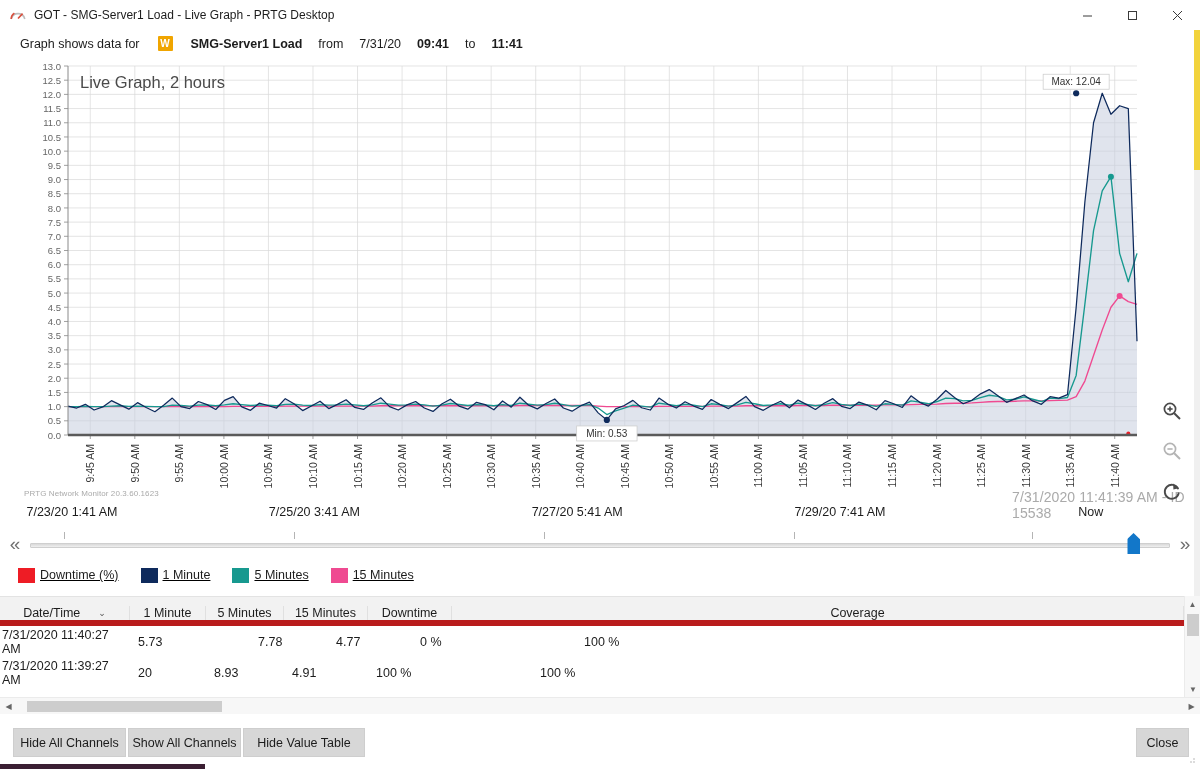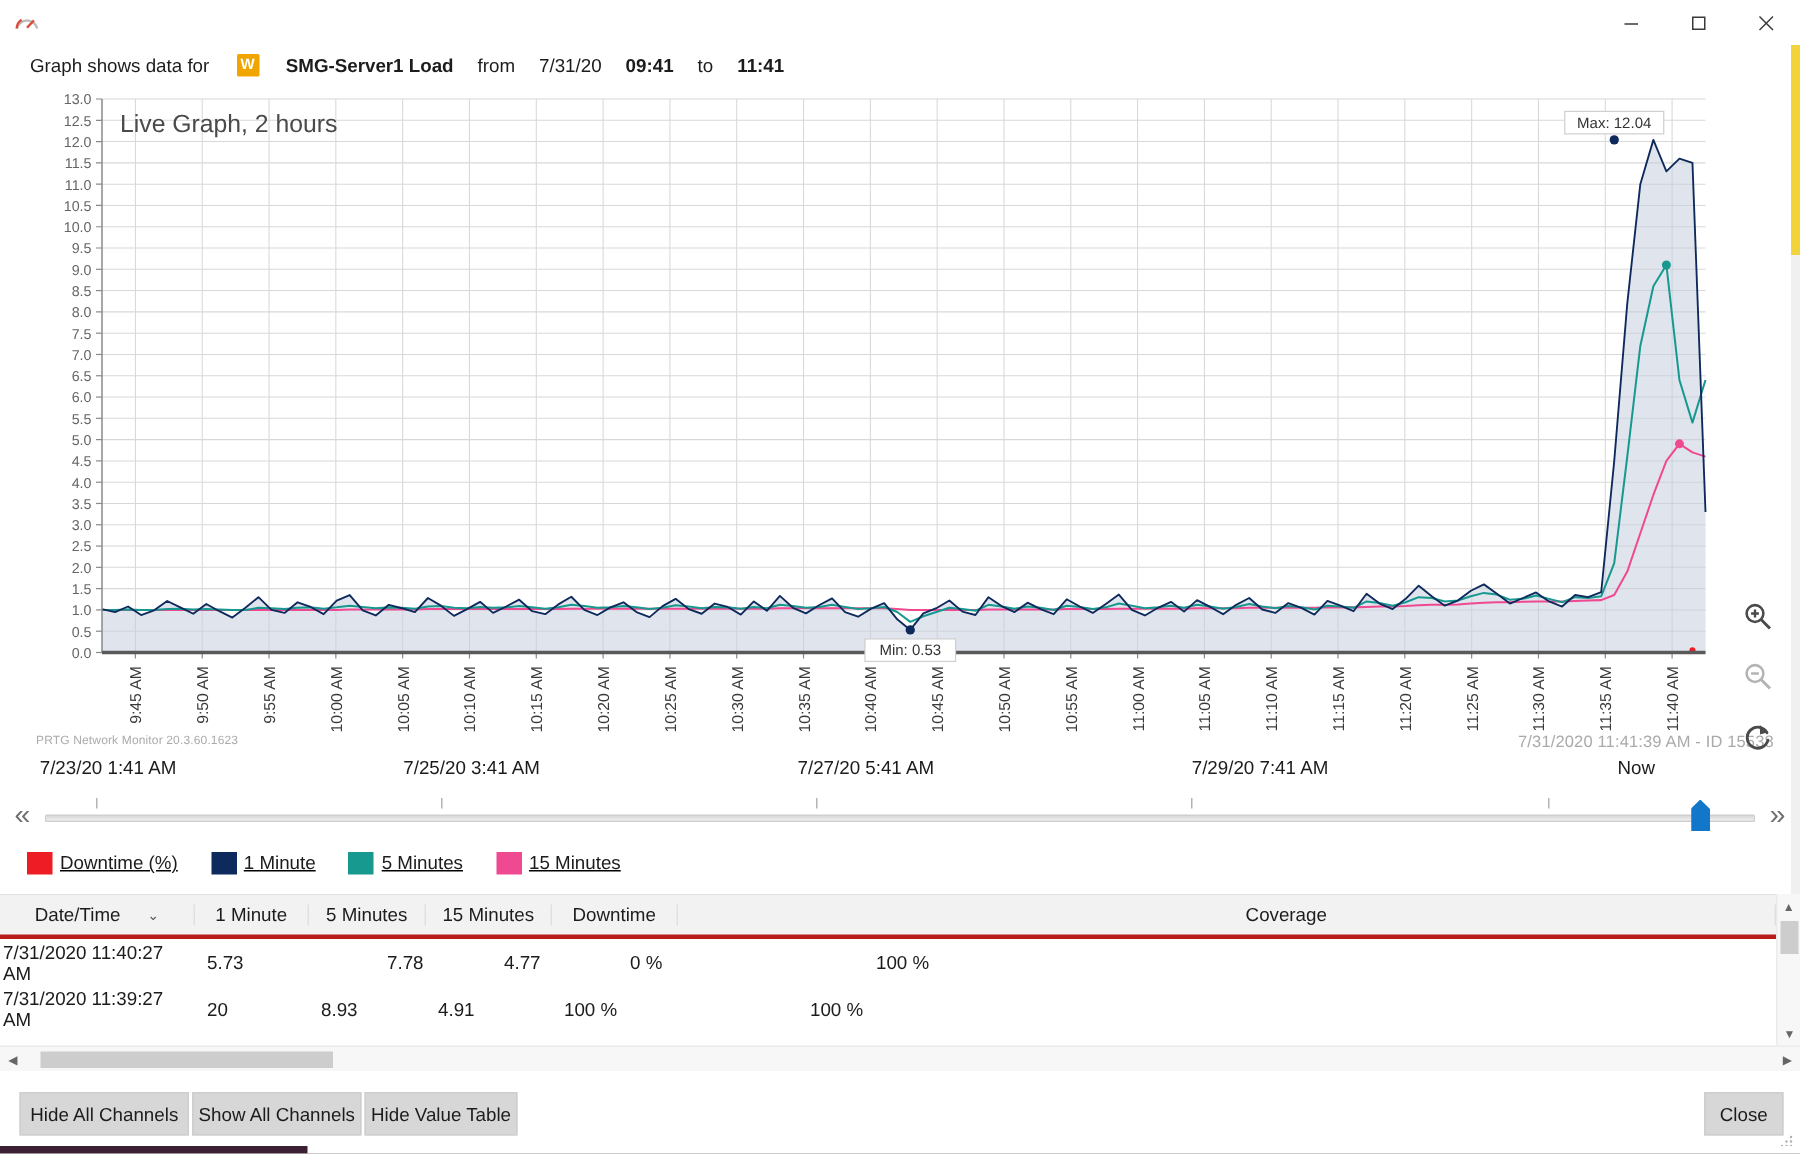--- a/index.html
+++ b/index.html
@@ -51,21 +51,21 @@
     position: absolute; left: 20px; top: 58px; width: 1125px; height: 440px;
   }
   .graph-svg { display: block; }
 
   .graph-footnote-left {
     position: absolute; left: 24px; top: 489px;
     font-size: 8px; color: #aaaaaa; letter-spacing: .1px;
   }
   .graph-footnote-right {
     position: absolute; left: 1012px; top: 489px;
-    font-size: 11px; color: #aaaaaa; letter-spacing: .1px;
+    font-size: 14px; color: #aaaaaa; letter-spacing: .1px;
   }
 
   
   .side-tools {
     position: absolute; right: 8px; top: 398px; width: 40px;
     display: flex; flex-direction: column; align-items: center; gap: 14px;
   }
   .side-tool { width: 26px; height: 26px; display:flex; align-items:center; justify-content:center; }
 
   
@@ -109,22 +109,22 @@
   .legend-swatch { width: 17px; height: 15px; margin-right: 5px; }
   .legend-label { font-size: 12.5px; color: #1c1c1c; white-space: nowrap; }
 
   
   .table-area {
     position: absolute; left: 0; top: 596px; width: 1200px; height: 117px;
     background: #ffffff;
     border-top: 1px solid #e3e3e3;
   }
   .thead {
-    display: flex; height: 29px; align-items: center;
-    background: #f2f2f2; border-bottom: 3px solid #b91c1c;
+    display: flex; height: 29px; align-items: flex-end;
+    background: #f2f2f2; border-bottom: 6px solid #b91c1c;
   }
   .th {
     display: flex; align-items: center; justify-content: center;
     font-size: 12.5px; color: #1c1c1c; position: relative;
     border-right: 1px solid #e0e0e0;
   }
   .th .sort-caret { margin-left: 18px; font-size: 9px; color: #555; }
   .tbody { position: relative; }
   .trow {
     display: flex; height: 31px; align-items: center;
@@ -185,20 +185,21 @@
 <body>
 
 <div class="titlebar">
   <span class="titlebar-icon">
     <svg width="16" height="16" viewBox="0 0 16 16">
       <path d="M1.2 12 A7 7 0 0 1 14.8 12" fill="none" stroke="#bdbdbd" stroke-width="1.6"></path>
       <path d="M1.2 12 A7 7 0 0 1 4.4 6.1" fill="none" stroke="#d94f3d" stroke-width="1.6"></path>
       <path d="M8 11.5 L12.6 6.6" stroke="#d94f3d" stroke-width="1.6" fill="none"></path>
     </svg>
   </span>
+  <span class="titlebar-title">GOT - SMG-Server1 Load - Live Graph - PRTG Desktop</span>
   <div class="winbtns">
     <div class="winbtn">
       <svg width="11" height="11" viewBox="0 0 11 11">
           <line x1="1" y1="6" x2="10" y2="6" stroke="#3a3a3a" stroke-width="1"></line>
         </svg>
     </div>
     <div class="winbtn">
       <svg width="11" height="11" viewBox="0 0 11 11">
           <rect x="1.5" y="1.5" width="8" height="8" fill="none" stroke="#3a3a3a" stroke-width="1"></rect>
         </svg>
@@ -540,21 +541,21 @@
       <circle cx="6" cy="9" r="0.8" fill="#b0b0b0"></circle>
         <circle cx="3" cy="9" r="0.8" fill="#b0b0b0"></circle>
     </svg>
   </span>
 <div class="btn" style="left: 13px; width: 113px;">
       <span>Hide All Channels</span>
     </div>
     <div class="btn" style="left: 128px; width: 113px;">
       <span>Show All Channels</span>
     </div>
-    <div class="btn" style="left: 243px; width: 102px; align-items: center;">
+    <div class="btn" style="left: 243px; width: 122px; align-items: center;">
       <span>Hide Value Table</span>
     </div>
     <div class="btn" style="left: 1136px; width: 53px;">
       <span>Close</span>
     </div>
   </div>
 
 <div class="taskbar-sliver">
     <div class="seg2"></div>
   </div>

